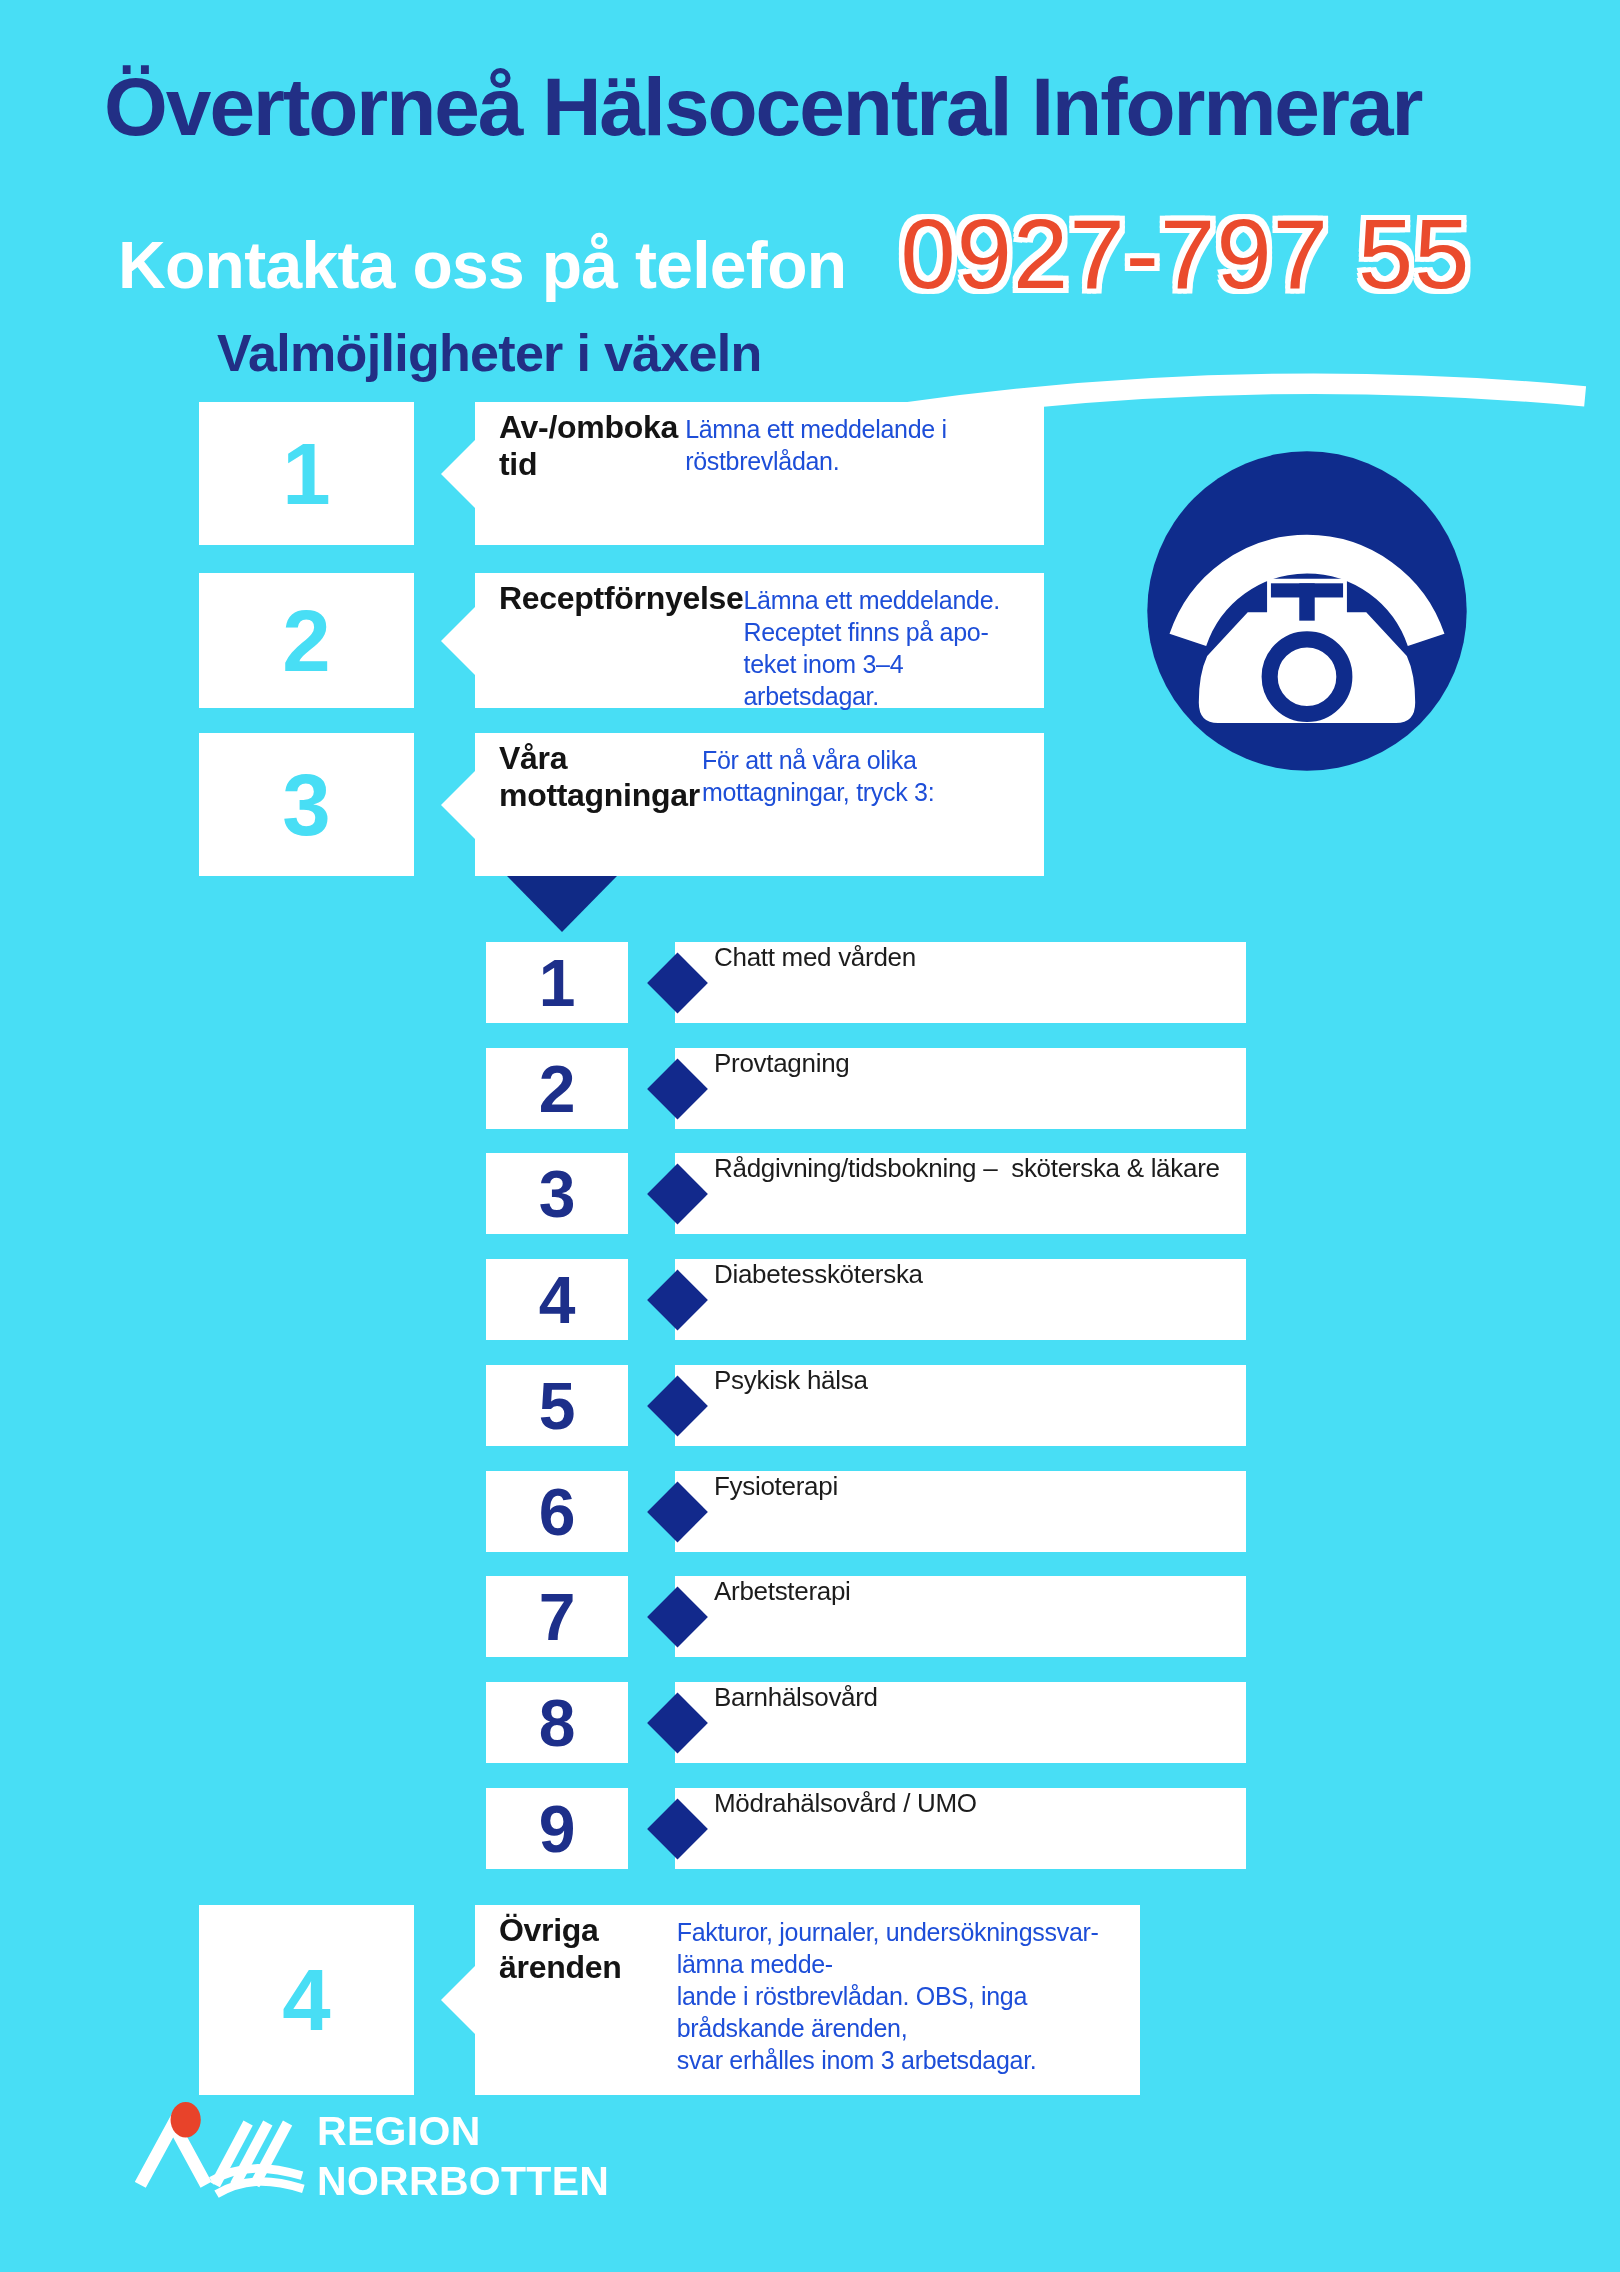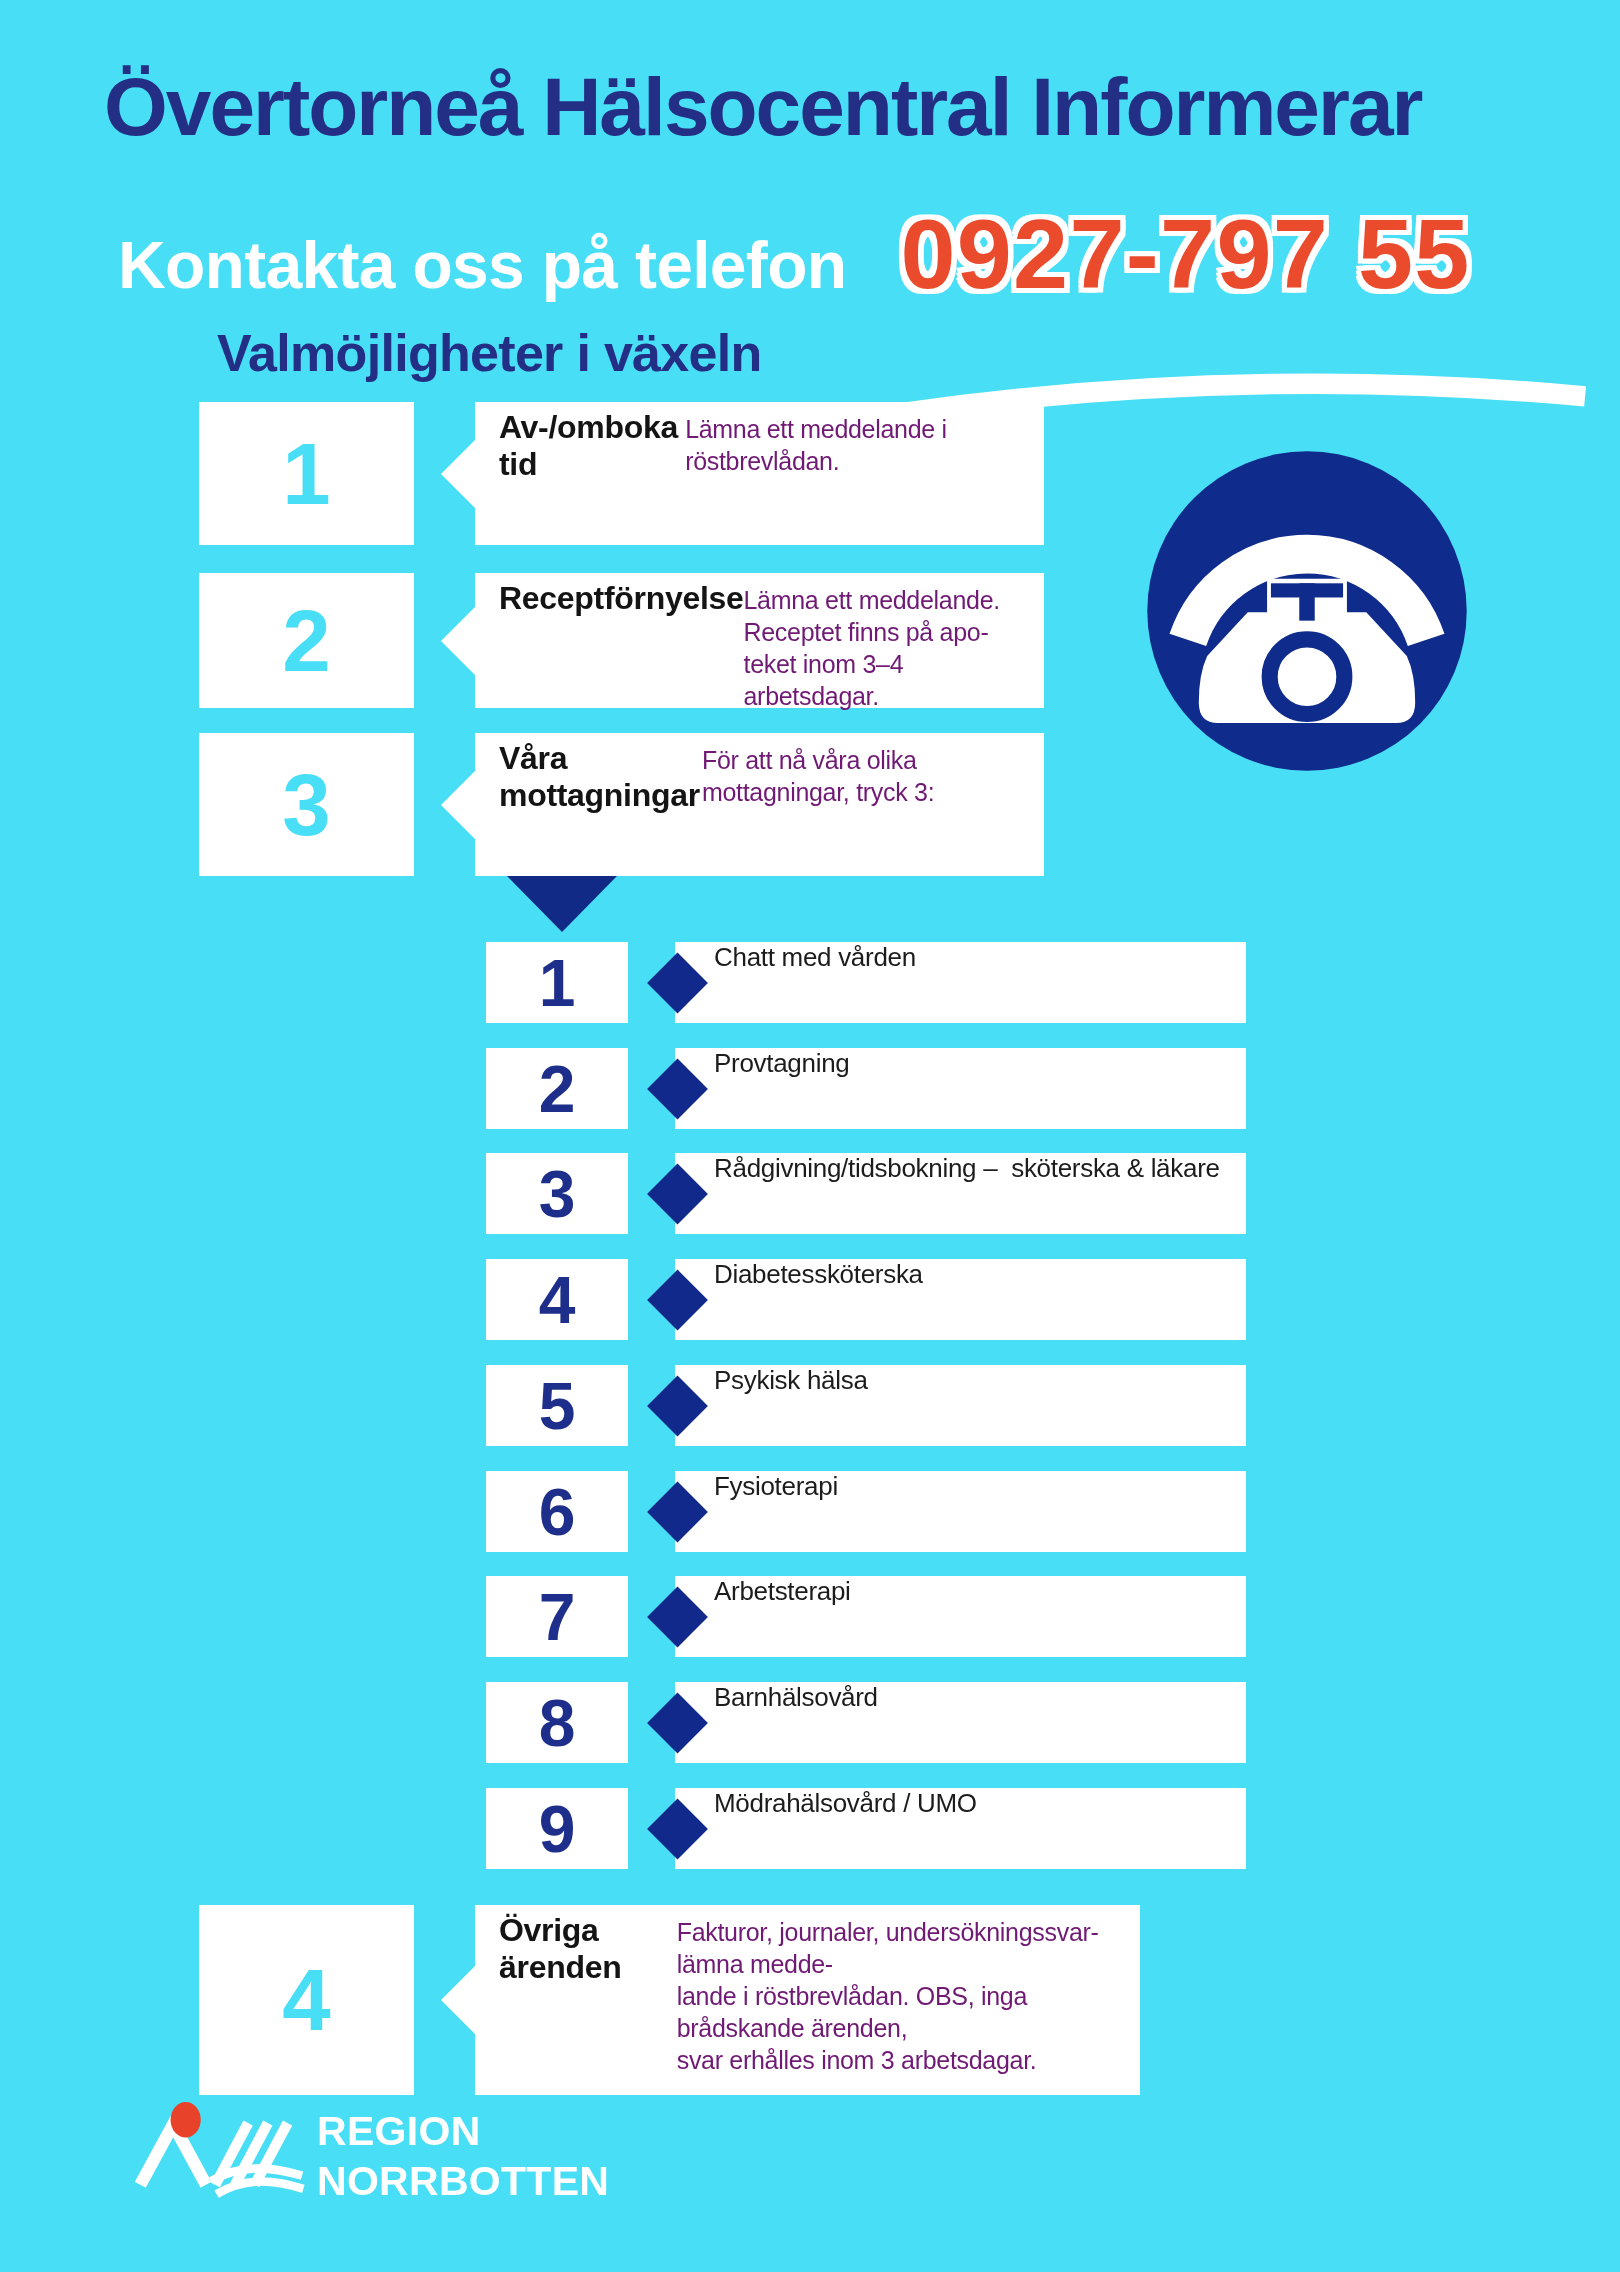--- a/index.html
+++ b/index.html
@@ -19,21 +19,21 @@
     color:#222f85; white-space:nowrap;
   }
   .contact-line {
     position:absolute; left:118px; top:197px;
     display:flex; align-items:baseline; gap:54px; white-space:nowrap;
   }
   .contact-label {
     font-size:66px; font-weight:bold; color:#ffffff; letter-spacing:-0.7px;
   }
   .phone-number {
-    font-size:99px; font-weight:bold; color:#ea4b2d; letter-spacing:1.3px;
+    font-size:99px; font-weight:normal; color:#ea4b2d; letter-spacing:1.3px;
     text-shadow:
       -5.3px -5.3px 0 #fff, 5.3px -5.3px 0 #fff, -5.3px 5.3px 0 #fff, 5.3px 5.3px 0 #fff,
       -5.3px 0 0 #fff, 5.3px 0 0 #fff, 0 -5.3px 0 #fff, 0 5.3px 0 #fff;
   }
   .swoosh { position:absolute; left:897px; top:358px; width:696px; height:76px; }
   .menu-heading {
     position:absolute; left:217px; top:323px;
     font-size:52px; font-weight:bold; letter-spacing:-0.7px; color:#222f85;
     white-space:nowrap;
   }
@@ -43,21 +43,21 @@
     display:flex; align-items:center; justify-content:center;
   }
   .numbox span { font-size:87px; font-weight:bold; color:#48def5; }
   .tbox {
     position:absolute; left:475px; width:569px; background:#ffffff;
     display:flex; flex-direction:row; justify-content:center;
     padding:6.6px 10.5px 6.6px 24px;
   }
   .m3 .tbox { width:665px; }
   .opt-title { font-size:32px; font-weight:bold; color:#141414; letter-spacing:-0.3px; }
-  .opt-desc  { font-size:25px; color:#701a75; line-height:1.28; letter-spacing:-0.3px;
+  .opt-desc  { font-size:25px; color:#1d4ed8; line-height:1.28; letter-spacing:-0.3px;
                white-space:pre-line; margin-top:4px; }
   .notch {
     position:absolute; left:-34px; top:50%; transform:translateY(-50%);
     width:0; height:0;
     border-top:34px solid transparent; border-bottom:34px solid transparent;
     border-right:34px solid #ffffff;
   }
   .m0 .numbox, .m0 .tbox { top:402px;  height:143px; }
   .m1 .numbox, .m1 .tbox { top:573px;  height:135px; }
   .m2 .numbox, .m2 .tbox { top:733px; height:143px; }

